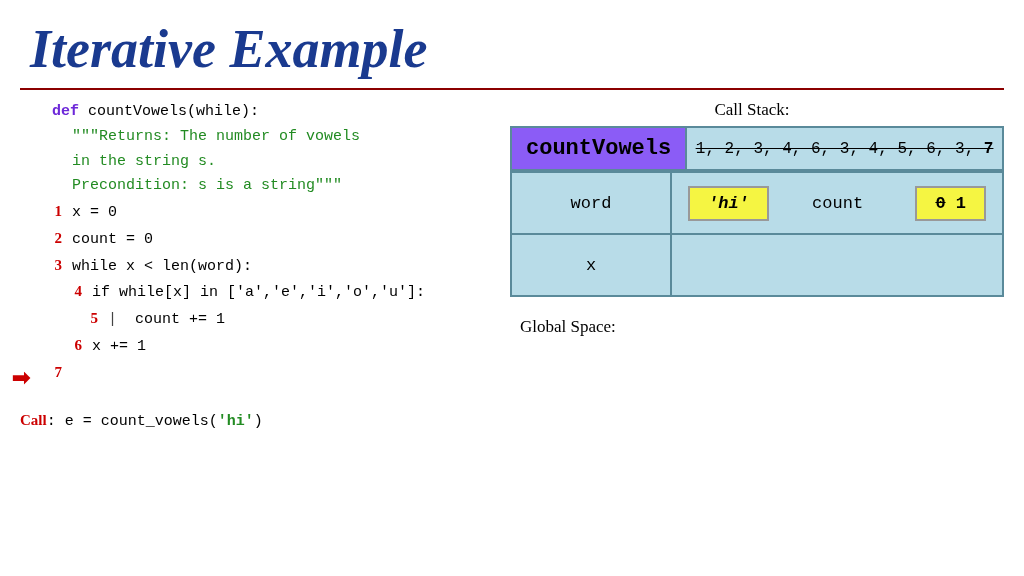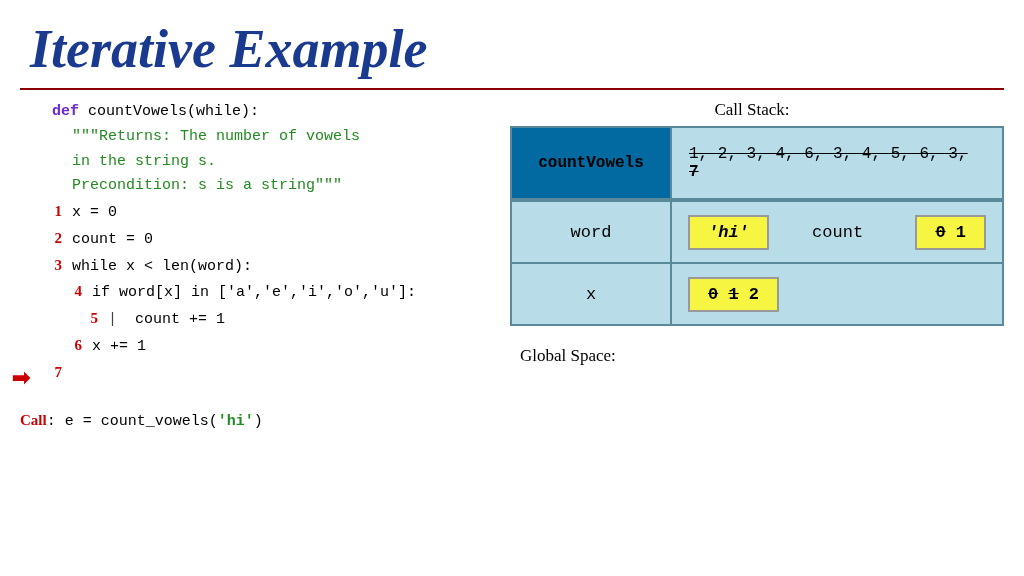--- a/index.html
+++ b/index.html
@@ -106,40 +106,40 @@
       border: 2px solid #5a8a9a;
       width: 100%;
     }
 
     .stack-header-row {
       display: flex;
       border-bottom: 2px solid #5a8a9a;
     }
 
     .stack-fn-header {
-      background: #0369a1;
-      font-family: 'Courier New', monospace;
-      font-size: 16px;
+      background: #8b5cf6;
+      font-family: 'Courier New', monospace;
+      font-size: 22px;
       font-weight: bold;
       padding: 8px 14px;
       border-right: 2px solid #5a8a9a;
       min-width: 160px;
       display: flex;
       align-items: center;
       justify-content: center;
     }
 
     .stack-iterations {
       flex: 1;
       display: flex;
       align-items: center;
       justify-content: center;
       font-family: 'Courier New', monospace;
       font-size: 16px;
-      padding: 17px;
+      padding: 8px;
       text-decoration: line-through;
       color: #000;
     }
     .stack-iterations .last-val {
       text-decoration: none;
       font-weight: bold;
     }
 
     .stack-var-row {
       display: flex;
@@ -235,21 +235,21 @@
         <span class="code-text">count = 0</span>
       </div>
 
       <div class="code-line indent1">
         <span class="line-number">3</span>
         <span class="code-text">while x &lt; len(word):</span>
       </div>
 
       <div class="code-line indent2">
         <span class="line-number">4</span>
-        <span class="code-text">if word[x] in ['a','e','i','o','u']:</span>
+        <span class="code-text">if while[x] in ['a','e','i','o','u']:</span>
       </div>
 
       <div class="code-line indent3" style="padding-left:56px;">
         <span class="line-number">5</span>
         <span class="code-text"><span style="color:#444;">|</span>&nbsp; count += 1</span>
       </div>
 
       <div class="code-line indent2">
         <span class="line-number">6</span>
         <span class="code-text">x += 1</span>
@@ -289,24 +289,19 @@
           <div class="value-box" style="font-style:italic;font-weight:bold;">'hi'</div>
           <div class="var-name-right">count</div>
           <div class="value-box">
             <span style="text-decoration:line-through;">0</span>&nbsp;<span>1</span>
           </div>
         </div>
       </div>
 
       <div class="stack-var-row">
         <div class="var-name">x</div>
-        <div class="var-values-area">
-          <div class="value-box">
-            <span style="text-decoration:line-through;">0</span>&nbsp;<span style="text-decoration:line-through;">1</span>&nbsp;<span>2</span>
-          </div>
-        </div>
       </div>
 
     </div>
 
     <div class="global-space-label">Global Space:</div>
   </div>
 </div>
 
 </body></html>

